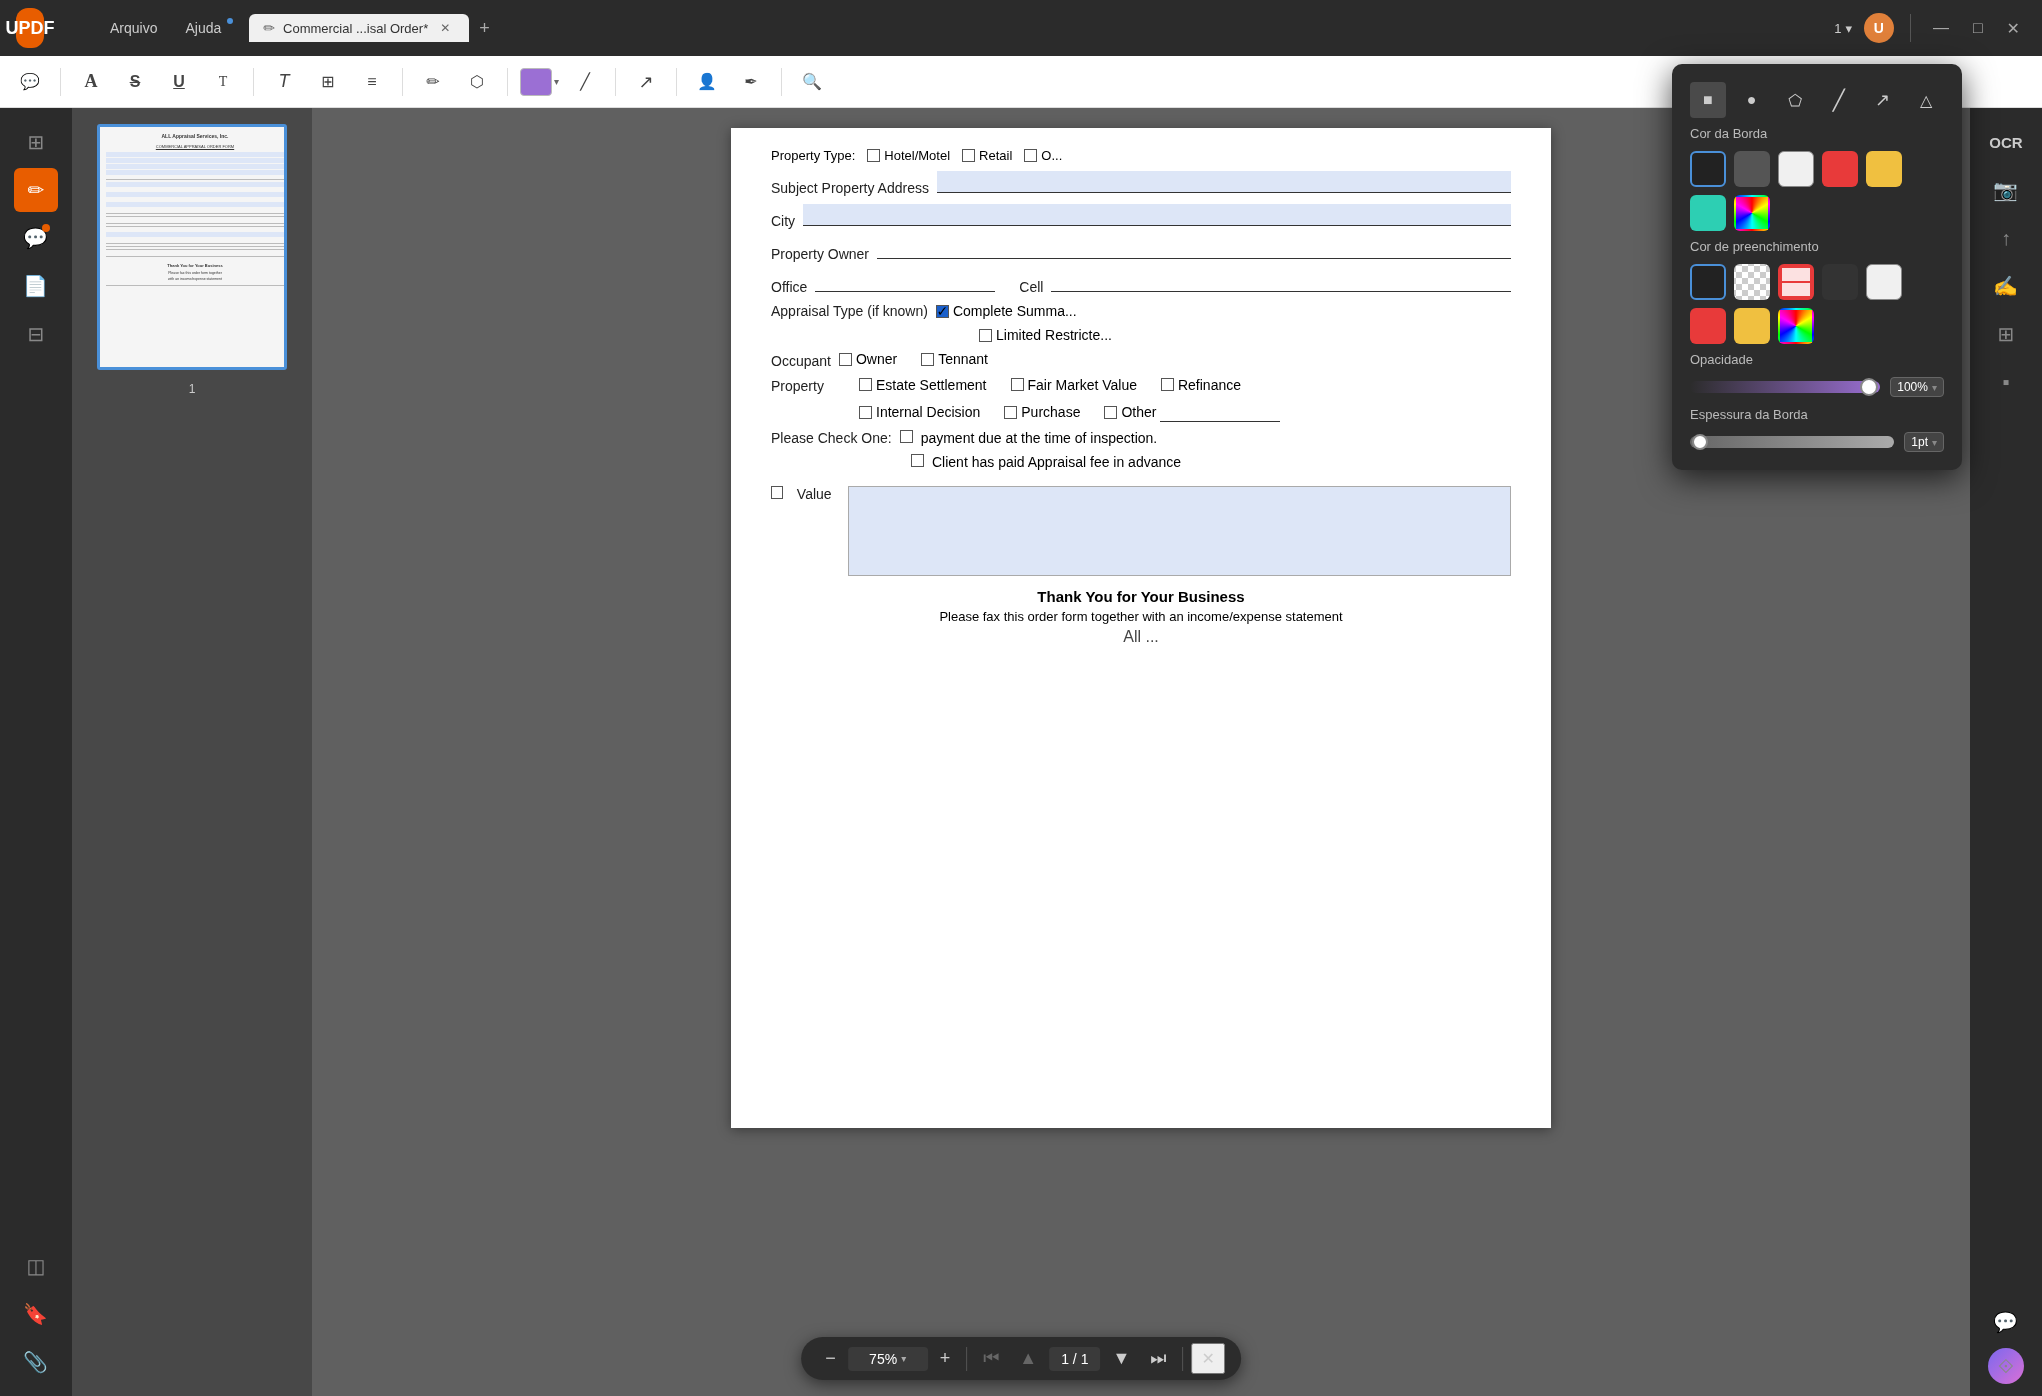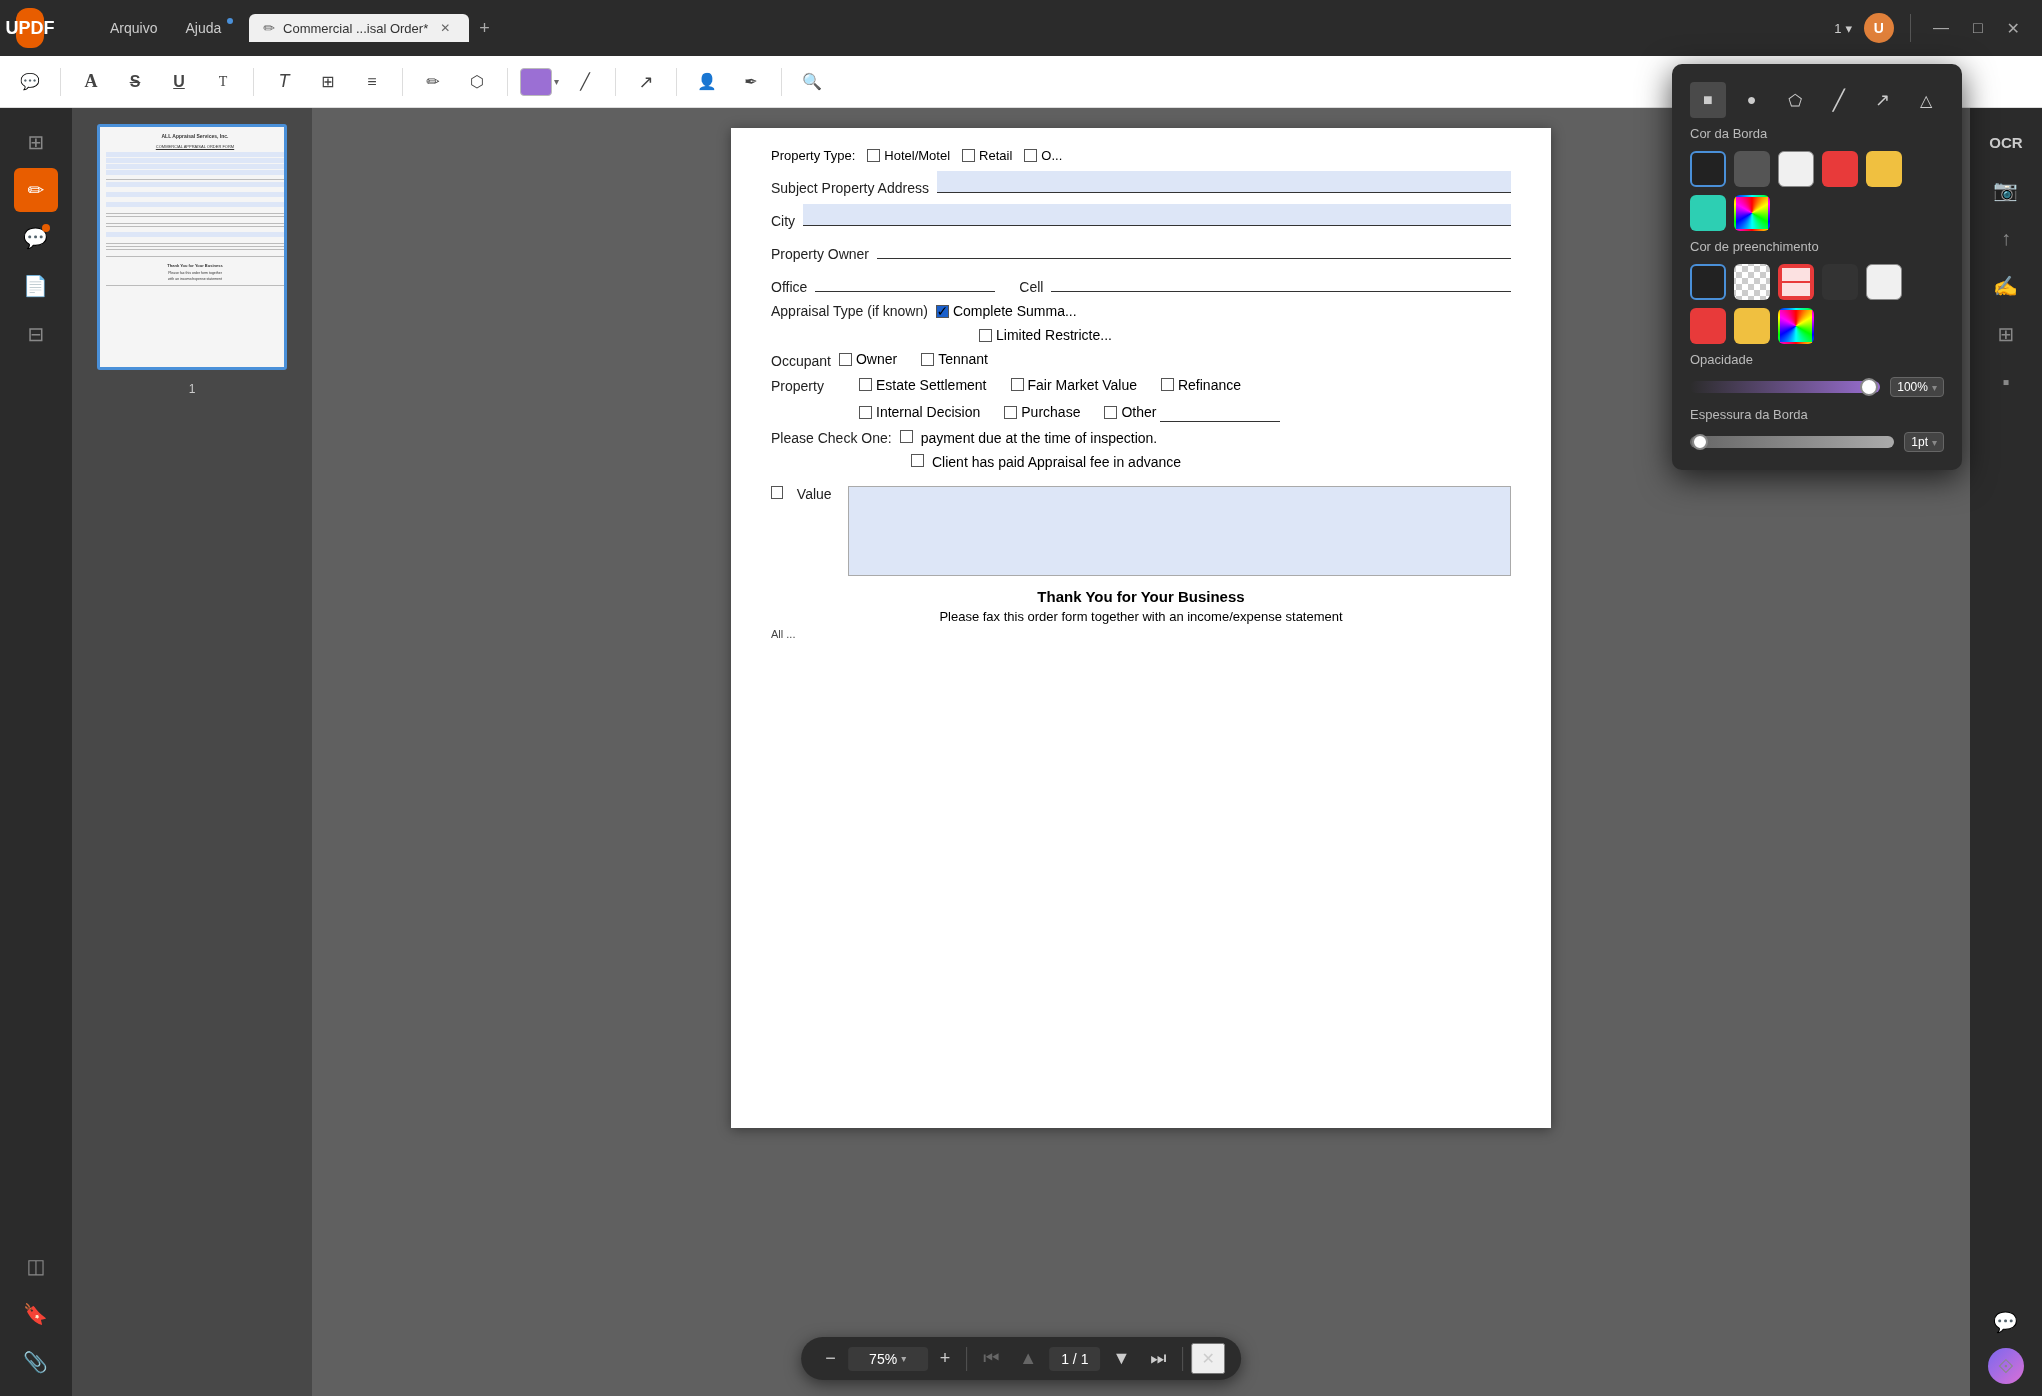--- a/index.html
+++ b/index.html
@@ -68,21 +68,21 @@
 
     
     .form-row { display: flex; align-items: baseline; margin-bottom: 8px; gap: 8px; font-size: 14px; }
     .form-label { color: #222; white-space: nowrap; }
     .checkbox-item { display: flex; align-items: center; gap: 4px; }
     .form-checkbox { width: 13px; height: 13px; border: 1px solid #555; display: inline-flex; align-items: center; justify-content: center; background: white; }
     .form-checkbox.checked { background: #1a5fcb; }
     .note-box { background: #dde6f7; border: 1px solid #aaa; width: 100%; height: 90px; margin-top: 4px; }
     .thank-you { text-align: center; font-weight: bold; font-size: 15px; margin: 12px 0 4px; }
     .fax-note { text-align: center; font-size: 13px; margin-bottom: 4px; }
-    .footer-note { font-size: 11px; color: #444; }
+    .footer-note { text-align: center; font-size: 16px; color: #444; }
     .property-type-row { display: flex; gap: 12px; align-items: center; font-size: 13px; flex-wrap: wrap; margin-bottom: 8px; }
 
     
     .color-picker-popup {
       position: absolute; right: 80px; top: 64px; width: 290px; background: #2c2c2c; border-radius: 10px; box-shadow: 0 8px 32px rgba(0,0,0,0.7); z-index: 200; padding: 18px;
     }
     .cp-section-label { color: #bbb; font-size: 13px; margin-bottom: 10px; margin-top: 8px; }
     .cp-color-row { display: flex; gap: 8px; flex-wrap: wrap; margin-bottom: 8px; }
     .cp-color-swatch { width: 36px; height: 36px; border-radius: 6px; cursor: pointer; border: 2px solid transparent; }
     .cp-color-swatch.selected { border-color: #4a90d9; }

